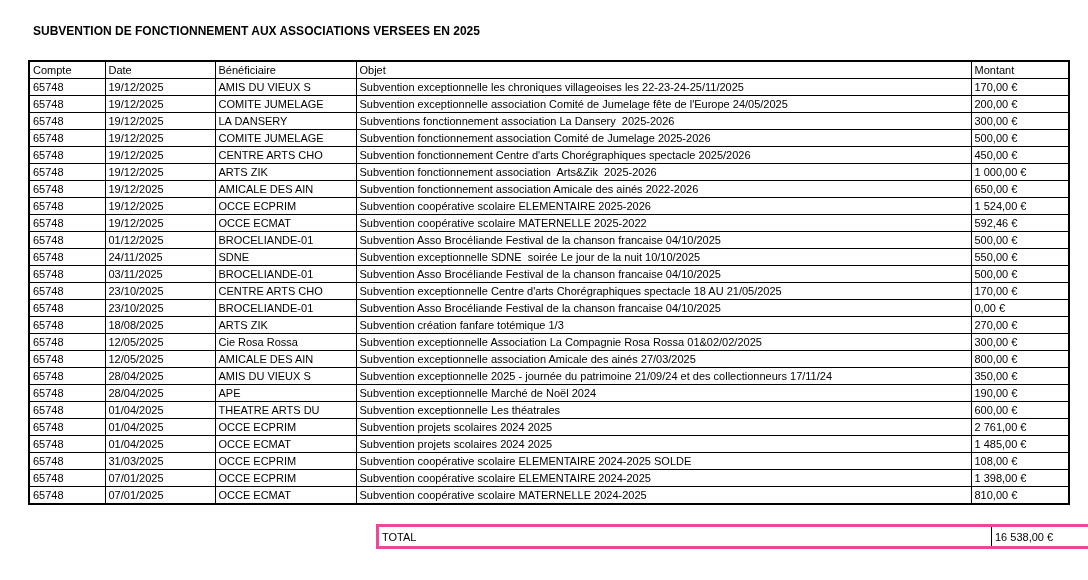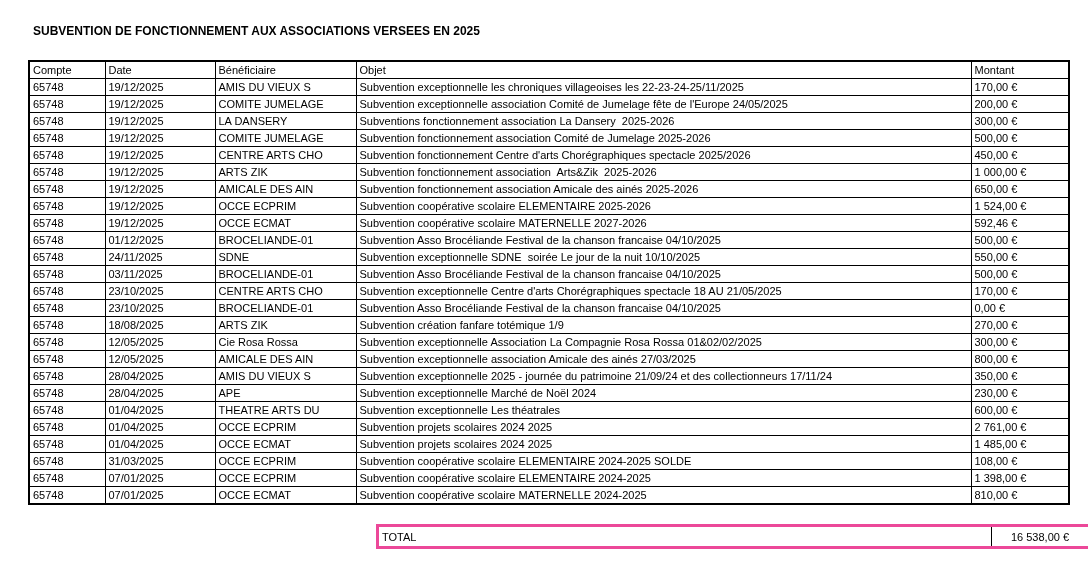--- a/index.html
+++ b/index.html
@@ -38,21 +38,21 @@
     font-size: 11px;
     font-weight: 400;
     height: 16px;
     padding: 0 3px;
     overflow: hidden;
     white-space: pre;
     text-align: left;
     vertical-align: middle;
   }
   table.main th { font-weight: 400; margin-left: 35px; }
-  .num { text-align: center; }
+  .num { text-align: left; }
   table.total {
     position: absolute;
     left: 376px;
     top: 524px;
     width: 712px;
     table-layout: fixed;
     border-collapse: collapse;
     border: 3px solid #ec4899;
   }
   table.total td {
@@ -128,35 +128,35 @@
       <td>65748</td>
       <td>19/12/2025</td>
       <td>ARTS ZIK</td>
       <td>Subvention fonctionnement association  Arts&amp;Zik  2025-2026</td>
       <td class="num">1 000,00 €</td>
     </tr>
         <tr>
       <td>65748</td>
       <td>19/12/2025</td>
       <td>AMICALE DES AIN</td>
-      <td>Subvention fonctionnement association Amicale des ainés 2025-2026</td>
+      <td>Subvention fonctionnement association Amicale des ainés 2022-2026</td>
       <td class="num">650,00 €</td>
     </tr>
         <tr>
       <td>65748</td>
       <td>19/12/2025</td>
       <td>OCCE ECPRIM</td>
       <td>Subvention coopérative scolaire ELEMENTAIRE 2025-2026</td>
       <td class="num">1 524,00 €</td>
     </tr>
         <tr>
       <td>65748</td>
       <td>19/12/2025</td>
       <td>OCCE ECMAT</td>
-      <td>Subvention coopérative scolaire MATERNELLE 2027-2026</td>
+      <td>Subvention coopérative scolaire MATERNELLE 2025-2022</td>
       <td class="num">592,46 €</td>
     </tr>
         <tr>
       <td>65748</td>
       <td>01/12/2025</td>
       <td>BROCELIANDE-01</td>
       <td>Subvention Asso Brocéliande Festival de la chanson francaise 04/10/2025</td>
       <td class="num">500,00 €</td>
     </tr>
         <tr>
@@ -184,21 +184,21 @@
       <td>65748</td>
       <td>23/10/2025</td>
       <td>BROCELIANDE-01</td>
       <td>Subvention Asso Brocéliande Festival de la chanson francaise 04/10/2025</td>
       <td class="num">0,00 €</td>
     </tr>
         <tr>
       <td>65748</td>
       <td>18/08/2025</td>
       <td>ARTS ZIK</td>
-      <td>Subvention création fanfare totémique 1/9</td>
+      <td>Subvention création fanfare totémique 1/3</td>
       <td class="num">270,00 €</td>
     </tr>
         <tr>
       <td>65748</td>
       <td>12/05/2025</td>
       <td>Cie Rosa Rossa</td>
       <td>Subvention exceptionnelle Association La Compagnie Rosa Rossa 01&amp;02/02/2025</td>
       <td class="num">300,00 €</td>
     </tr>
         <tr>
@@ -213,21 +213,21 @@
       <td>28/04/2025</td>
       <td>AMIS DU VIEUX S</td>
       <td>Subvention exceptionnelle 2025 - journée du patrimoine 21/09/24 et des collectionneurs 17/11/24</td>
       <td class="num">350,00 €</td>
     </tr>
         <tr>
       <td>65748</td>
       <td>28/04/2025</td>
       <td>APE</td>
       <td>Subvention exceptionnelle Marché de Noël 2024</td>
-      <td class="num">230,00 €</td>
+      <td class="num">190,00 €</td>
     </tr>
         <tr>
       <td>65748</td>
       <td>01/04/2025</td>
       <td>THEATRE ARTS DU</td>
       <td>Subvention exceptionnelle Les théatrales</td>
       <td class="num">600,00 €</td>
     </tr>
         <tr>
       <td>65748</td>

